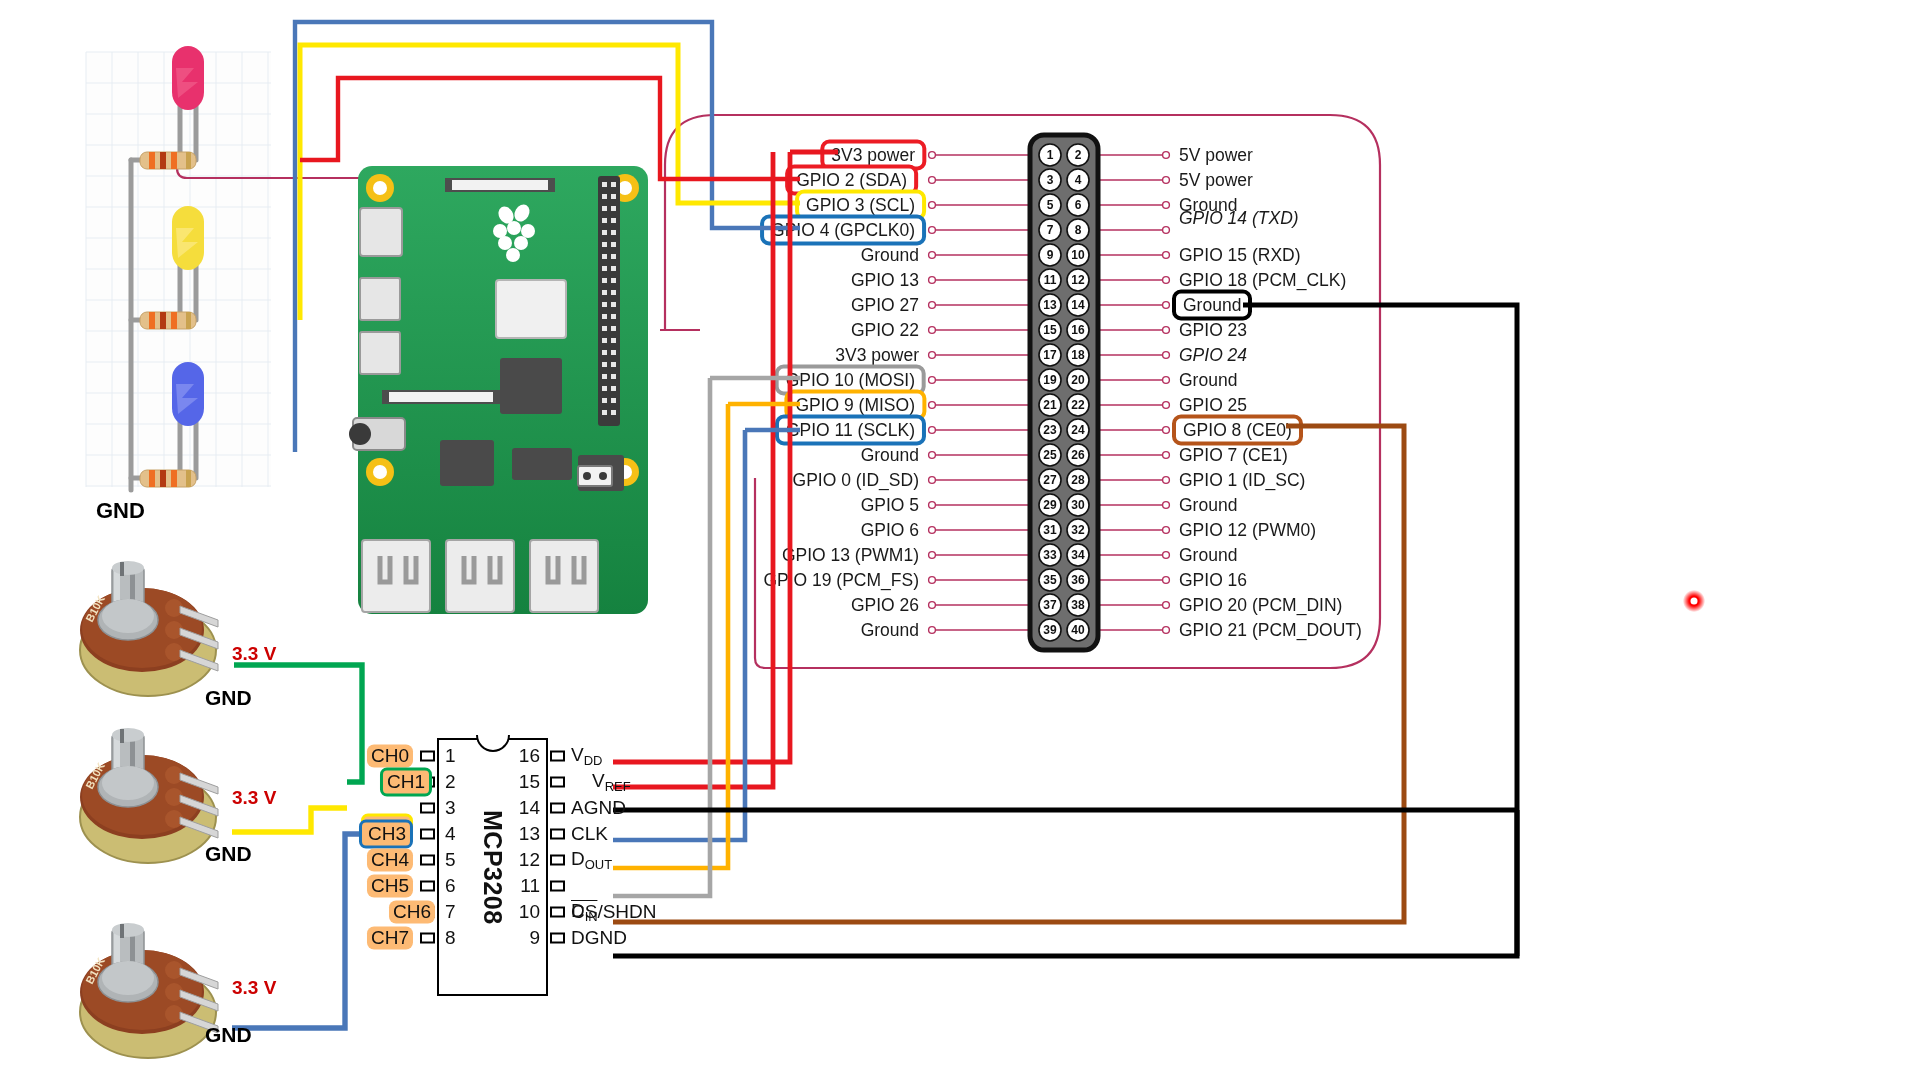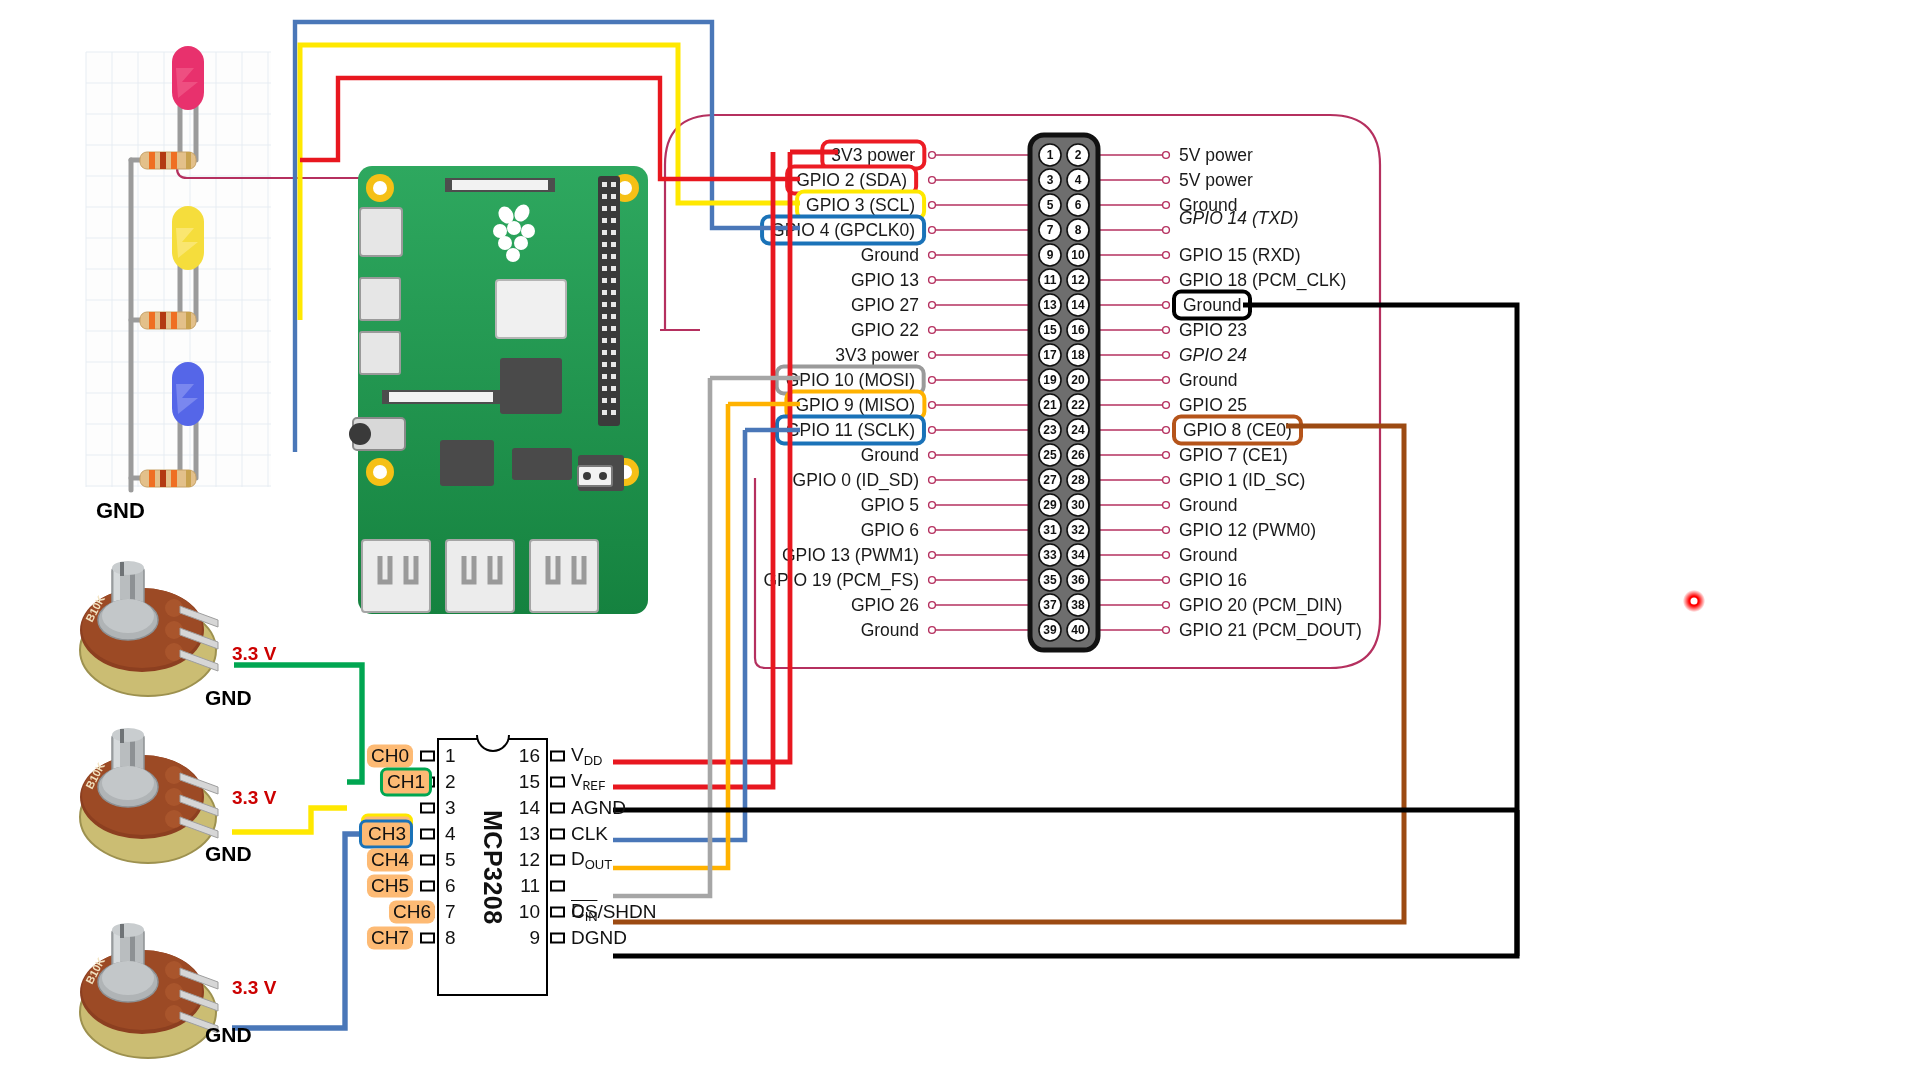--- a/index.html
+++ b/index.html
@@ -624,21 +624,21 @@
       <div class="mcp-num l" style="top: 938px;">8</div>
       <div class="mcp-pad" style="left: 420px; top: 938px;"></div>
       <div class="mcp-ch " style="left: 413px; top: 938px;"><span class="chbox">CH7</span></div>
     </div>
   <div id="mcp-right">
       <div class="mcp-num r" style="top: 756px;">16</div>
       <div class="mcp-pad" style="left: 550px; top: 756px;"></div>
       <div class="mcp-rt" style="left: 571px; top: 756px;">V<sub>DD</sub></div>
       <div class="mcp-num r" style="top: 782px;">15</div>
       <div class="mcp-pad" style="left: 550px; top: 782px;"></div>
-      <div class="mcp-rt" style="left: 571px; top: 782px; font-family: Liberation Mono, monospace;">V<sub>REF</sub></div>
+      <div class="mcp-rt" style="left: 592px; top: 782px;">V<sub>REF</sub></div>
       <div class="mcp-num r" style="top: 808px;">14</div>
       <div class="mcp-pad" style="left: 550px; top: 808px;"></div>
       <div class="mcp-rt" style="left: 571px; top: 808px;">AGND</div>
       <div class="mcp-num r" style="top: 834px;">13</div>
       <div class="mcp-pad" style="left: 550px; top: 834px;"></div>
       <div class="mcp-rt" style="left: 571px; top: 834px;">CLK</div>
       <div class="mcp-num r" style="top: 860px;">12</div>
       <div class="mcp-pad" style="left: 550px; top: 860px;"></div>
       <div class="mcp-rt" style="left: 571px; top: 860px;">D<sub>OUT</sub></div>
       <div class="mcp-num r" style="top: 886px;">11</div>

